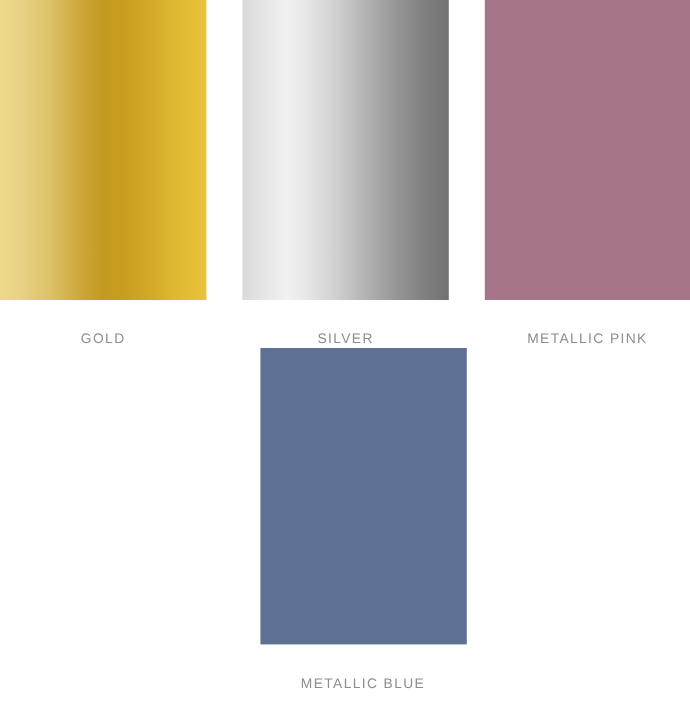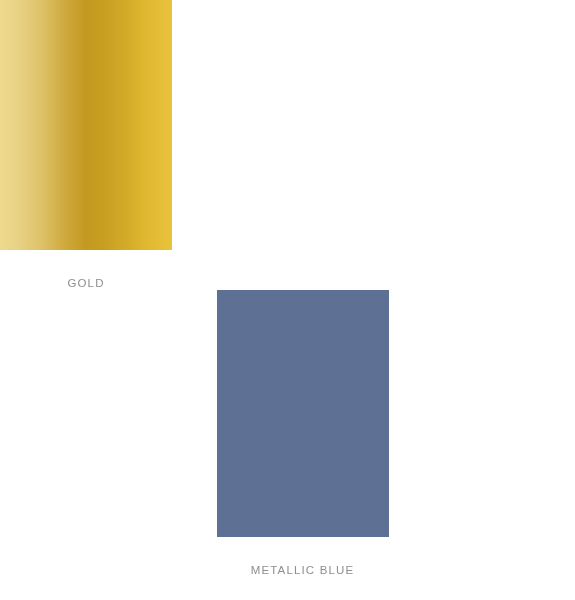--- a/index.html
+++ b/index.html
@@ -109,21 +109,29 @@
 
 <div class="palette">
 
   <div class="swatch-row row-1">
 
     <div class="swatch-cell cell-gold">
       <div class="swatch-chip chip-gold"></div>
       <div class="swatch-label">GOLD</div>
     </div>
 
+    <div class="swatch-cell cell-silver">
+      <div class="swatch-chip chip-silver"></div>
+      <div class="swatch-label">SILVER</div>
+    </div>
 
+    <div class="swatch-cell cell-pink">
+      <div class="swatch-chip chip-pink"></div>
+      <div class="swatch-label">METALLIC PINK</div>
+    </div>
 
   </div>
 
   <div class="swatch-row row-2">
 
     <div class="swatch-cell cell-blue">
       <div class="swatch-chip chip-blue"></div>
       <div class="swatch-label">METALLIC BLUE</div>
     </div>
 

